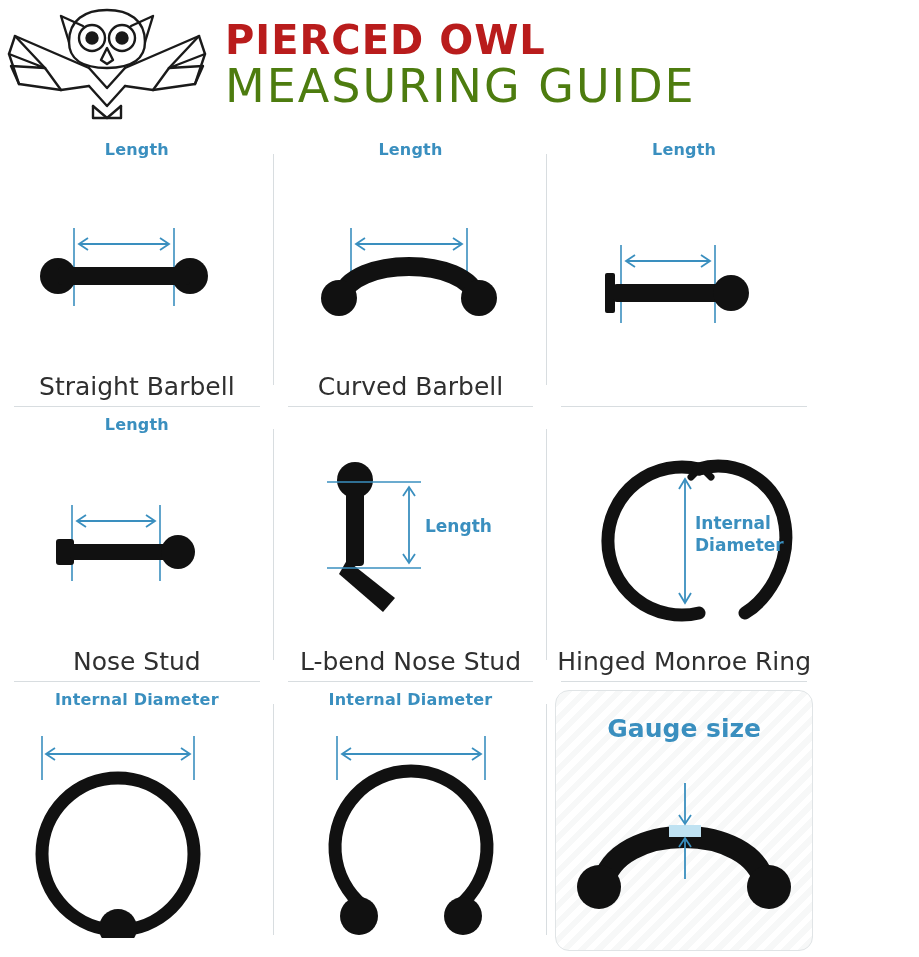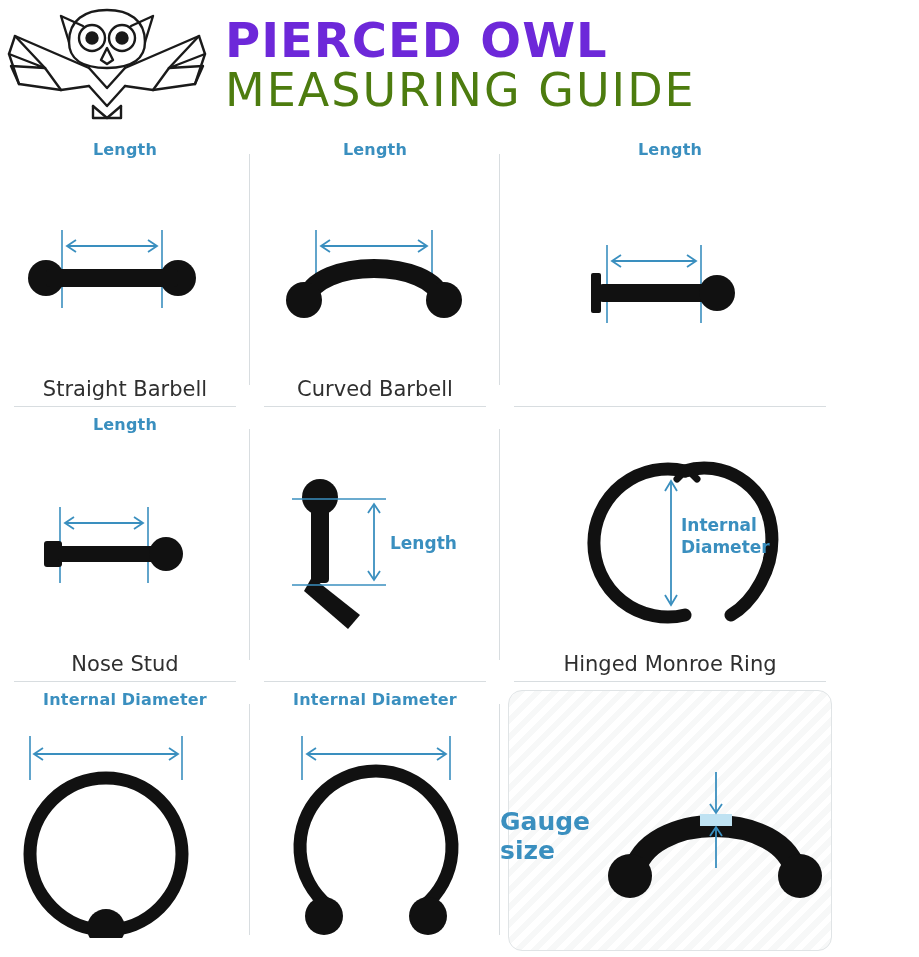--- a/index.html
+++ b/index.html
@@ -32,24 +32,24 @@
     justify-content: center;
     flex: none;
   }
   .title-block {
     display: flex;
     flex-direction: column;
     justify-content: center;
     padding-left: 10px;
   }
   .title-line1 {
-    font-size: 48px;
+    font-size: 40px;
     font-weight: bold;
     letter-spacing: 1px;
-    color: #6d28d9;
+    color: #b91c1c;
     line-height: 1.05;
     font-family: "DejaVu Sans", sans-serif;
   }
   .title-line2 {
     font-size: 46px;
     font-weight: 400;
     letter-spacing: 2px;
     color: #4d7c0f;
     line-height: 1.1;
     font-family: "DejaVu Sans", sans-serif;
@@ -97,21 +97,21 @@
     font-family: "DejaVu Sans", sans-serif;
   }
   .art {
     flex: 1;
     width: 100%;
     display: flex;
     align-items: center;
     justify-content: center;
   }
   .caption {
-    font-size: 21px;
+    font-size: 25px;
     color: #2f2f2f;
     text-align: center;
     padding-bottom: 6px;
     font-family: "DejaVu Sans", sans-serif;
     white-space: nowrap;
   }
 
   
   .gauge-panel {
     position: absolute;
@@ -120,21 +120,21 @@
     border-radius: 14px;
     background:
       repeating-linear-gradient(135deg, #ffffff 0 6px, #f7f8f8 6px 12px);
     z-index: 0;
   }
   .gauge-inner {
     position: relative;
     z-index: 1;
     width: 100%; height: 100%;
     display: flex;
-    flex-direction: row;
+    flex-direction: column;
     align-items: center;
     justify-content: flex-start;
     padding-top: 24px;
   }
   .gauge-title {
     color: #3a8fbf;
     font-weight: bold;
     font-size: 25px;
     font-family: "DejaVu Sans", sans-serif;
   }
@@ -287,20 +287,21 @@
             <line x1="42" y1="112" x2="136" y2="112"></line>
           </g>
           <g stroke="#3a8fbf" stroke-width="1.8" fill="none">
             <line x1="124" y1="31" x2="124" y2="107"></line>
             <polyline points="118,40 124,31 130,40"></polyline>
             <polyline points="118,98 124,107 130,98"></polyline>
           </g>
           <text x="140" y="76" fill="#3a8fbf" font-size="17" font-weight="bold" font-family="DejaVu Sans, sans-serif">Length</text>
         </svg>
       </div>
+      <div class="caption">L-bend Nose Stud</div>
     </div>
 
     <div class="cell b-bottom">
       <div class="dim-label" style="visibility:hidden">.</div>
       <div class="art">
         <svg width="270" height="180" viewBox="0 0 270 180">
 
           <path d="M150 18 A74 74 0 1 0 150 162" stroke="#111111" stroke-width="13" fill="none" stroke-linecap="round"></path>
           <path d="M150 18 C186 6 230 30 236 74 C242 116 216 150 196 162" stroke="#111111" stroke-width="13" fill="none" stroke-linecap="round"></path>
           <path d="M142 26 L152 16 L162 26" stroke="#111111" stroke-width="7" fill="none" stroke-linecap="round"></path>

